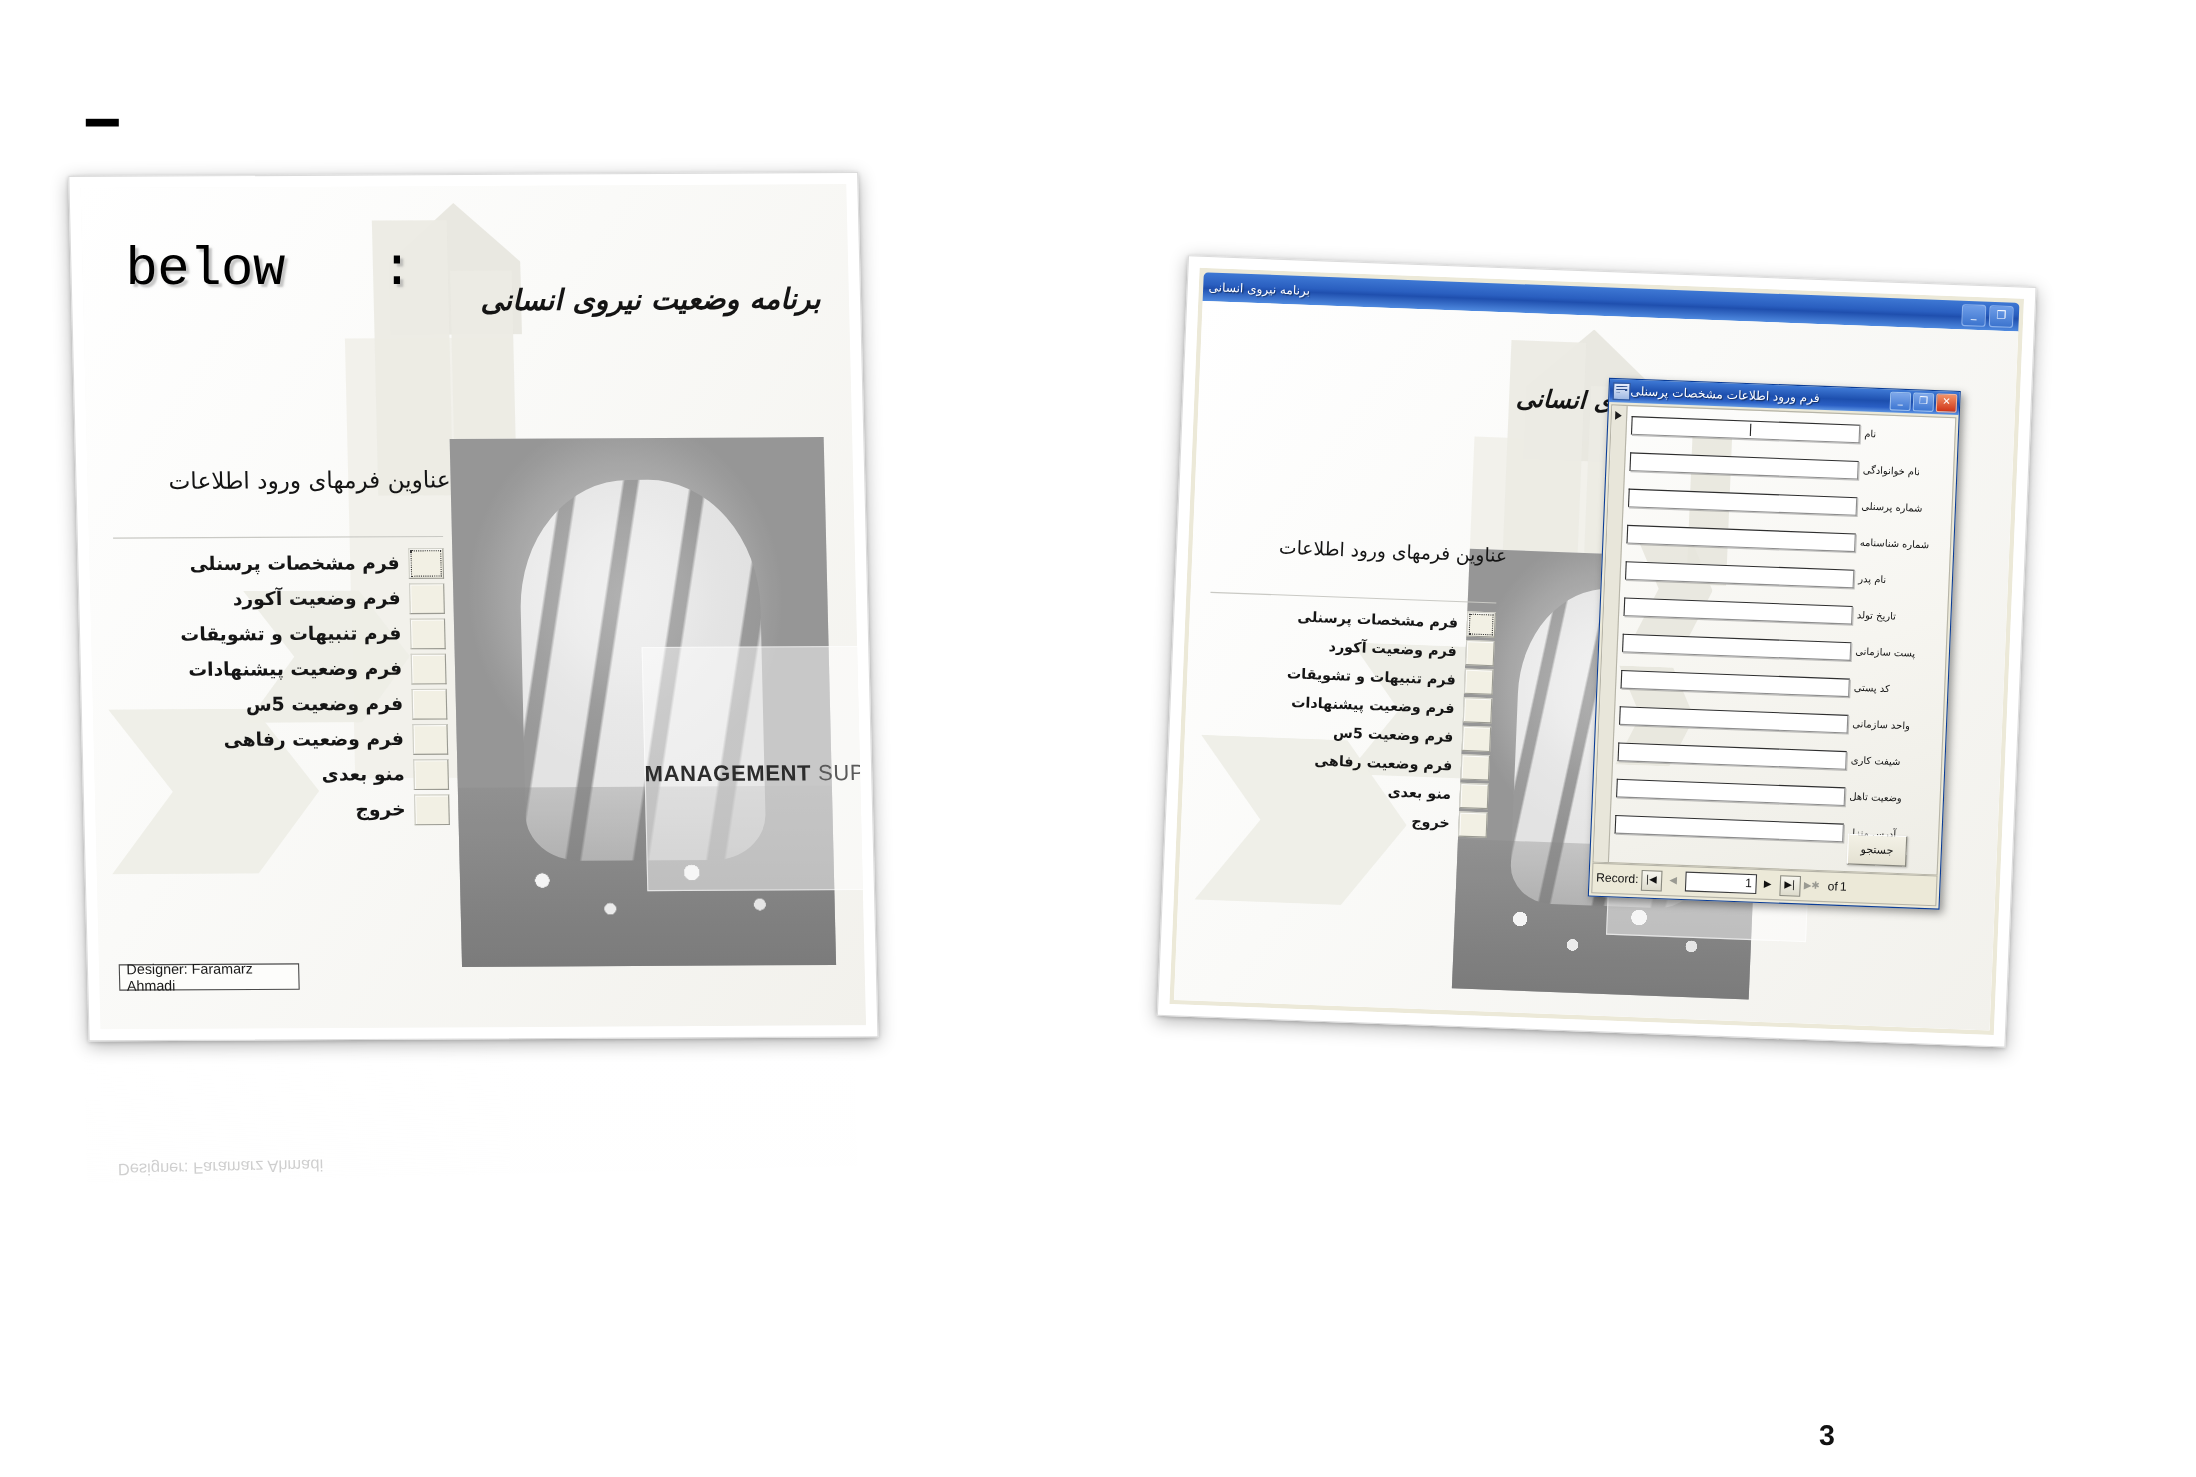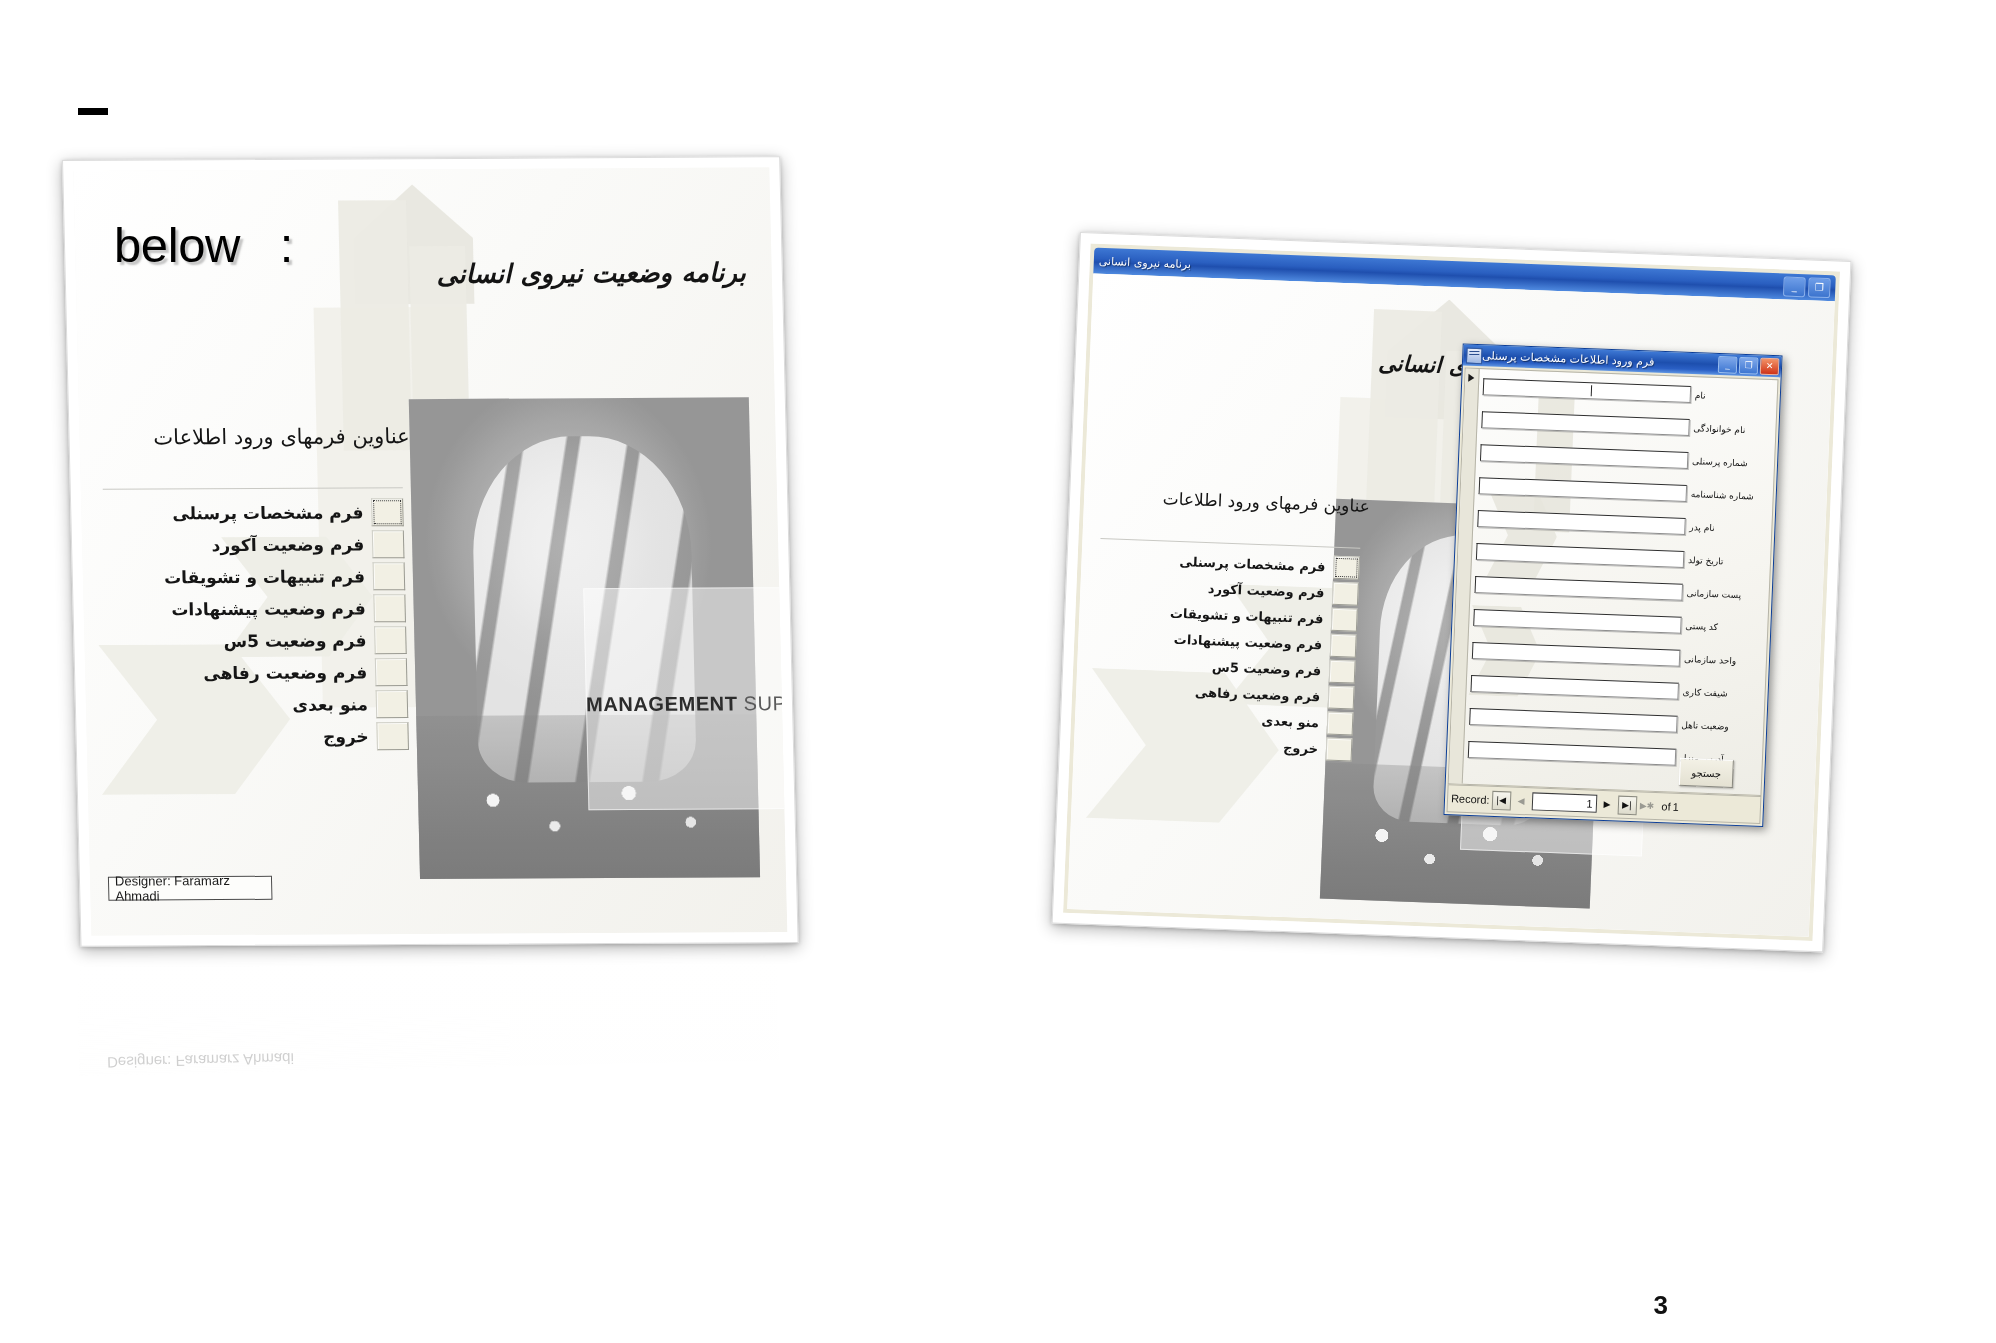--- a/index.html
+++ b/index.html
@@ -35,21 +35,21 @@
   .bullet-dash {
     position: absolute;
     left: 78px;
     top: 108px;
     width: 30px;
     height: 7px;
     background: #000;
     z-index: 31;
   }
   .title-line1 { padding-left: 36px; display:block; }
-  .title-line2 { padding-left: 36px; display:block; }
+  .title-line2 { padding-left: 36px; display:block;font-family:Liberation Mono, monospace; }
 
   
   .shot {
     position: absolute;
     background: #ffffff;
     box-shadow: 0 4px 16px rgba(0,0,0,0.30), 0 1px 4px rgba(0,0,0,0.2);
     overflow: hidden;
   }
   .shot-inner {
     position: absolute;

